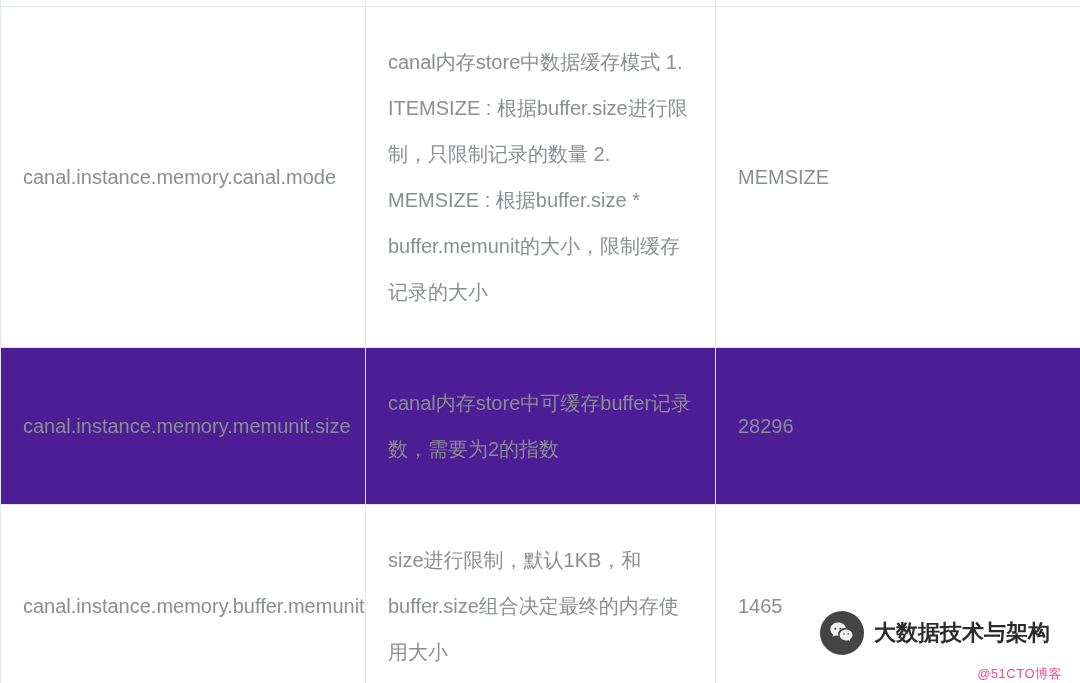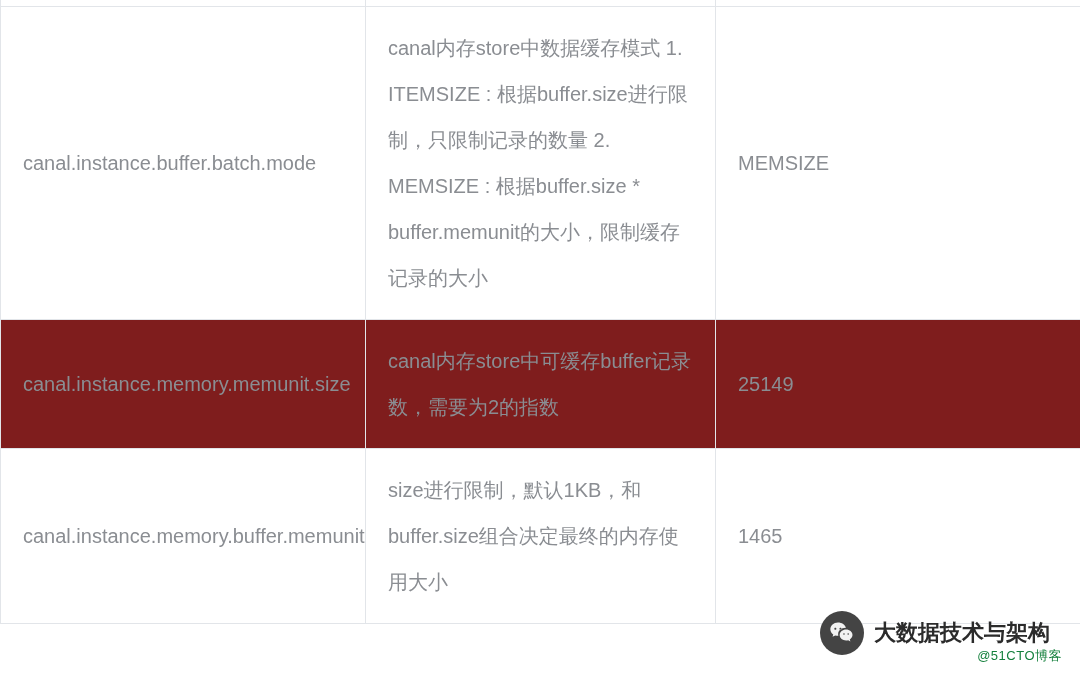--- a/index.html
+++ b/index.html
@@ -16,37 +16,37 @@
   table {
     border-collapse: collapse;
     width: 100%;
     table-layout: fixed;
   }
   col.c1 { width: 365px; }
   col.c2 { width: 350px; }
   col.c3 { width: 365px; }
   td {
     border: 1px solid #e2e5e9;
-    padding: 18px 22px;
+    padding: 32px 22px;
     vertical-align: middle;
     font-size: 20px;
     line-height: 2.3;
     color: #8a8d92;
     word-break: break-word;
     overflow: hidden;
   }
   td.key { white-space: nowrap; }
   tr.header-pad td { padding: 0; height: 6px; border-top: none; }
-  tr.alt td { background: #7f1d1d; }
+  tr.alt td { background: #4c1d95; }
   .watermark {
     position: absolute;
     right: 18px;
-    bottom: 18px;
+    bottom: 0;
     font-size: 13px;
-    color: #15803d;
+    color: #ec4899;
     letter-spacing: 0.5px;
   }
   .wechat-badge {
     position: absolute;
     right: 30px;
     bottom: 28px;
     display: flex;
     align-items: center;
     gap: 10px;
     pointer-events: none;
@@ -77,30 +77,30 @@
       <col class="c2">
       <col class="c3">
   </colgroup>
   <tbody>
     <tr class="header-pad">
       <td></td>
       <td></td>
       <td></td>
     </tr>
     <tr>
-      <td class="key">canal.instance.buffer.batch.mode</td>
+      <td class="key">canal.instance.memory.canal.mode</td>
       <td>canal内存store中数据缓存模式
 1. ITEMSIZE : 根据buffer.size进行限制，只限制记录的数量
 2. MEMSIZE : 根据buffer.size * buffer.memunit的大小，限制缓存记录的大小</td>
       <td>MEMSIZE</td>
     </tr>
     <tr class="alt">
       <td class="key">canal.instance.memory.memunit.size</td>
       <td>canal内存store中可缓存buffer记录数，需要为2的指数</td>
-      <td>25149</td>
+      <td>28296</td>
     </tr>
     <tr>
       <td class="key">canal.instance.memory.buffer.memunit</td>
       <td>size进行限制，默认1KB，和buffer.size组合决定最终的内存使用大小</td>
       <td>1465</td>
     </tr>
   </tbody>
 </table>
 
 <div class="wechat-badge">

